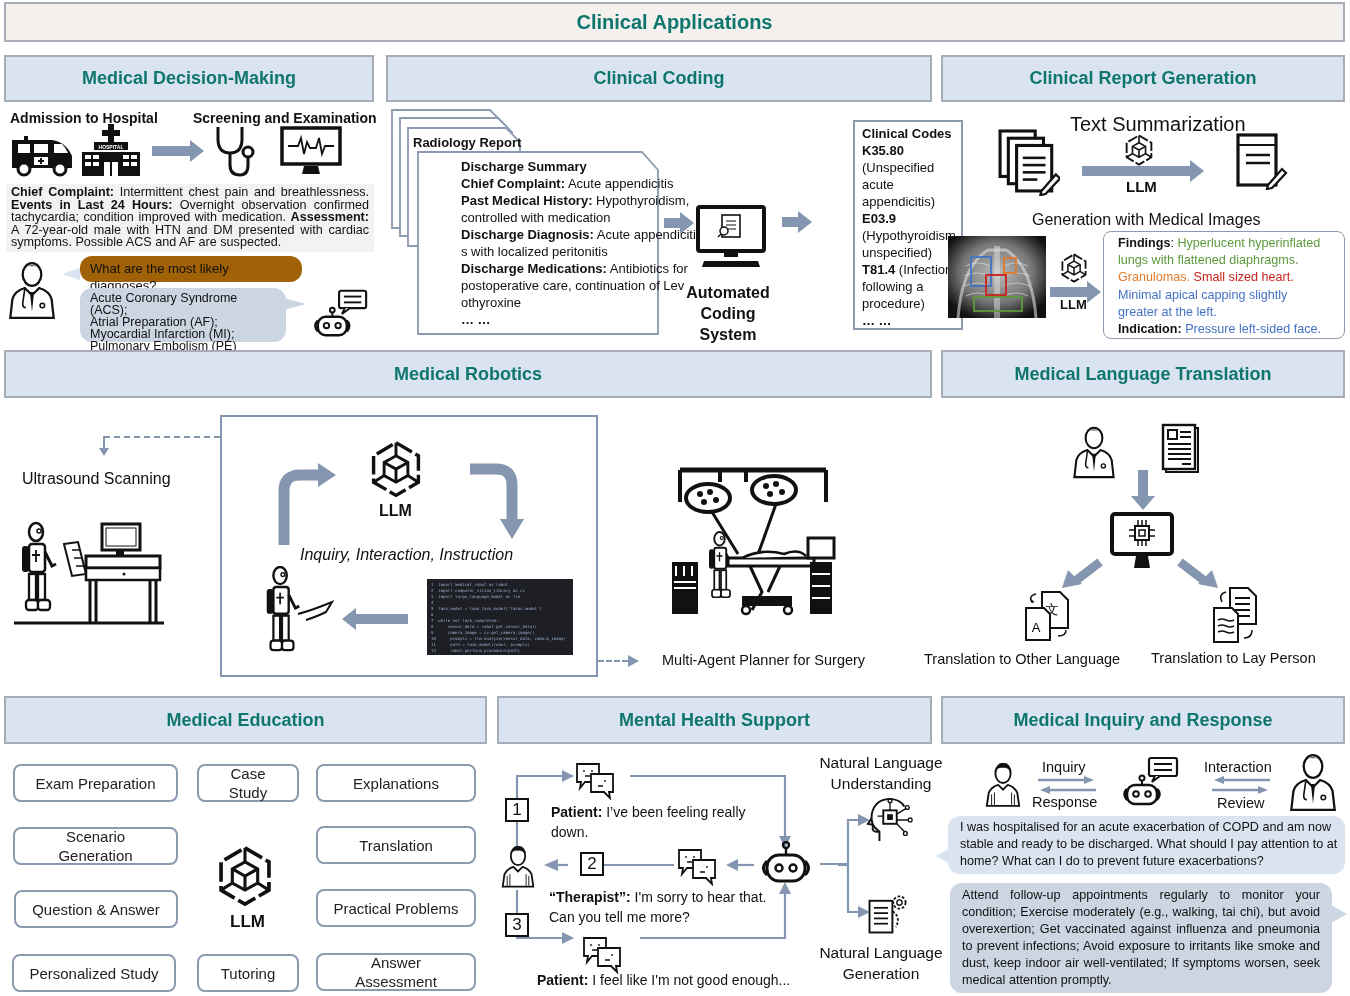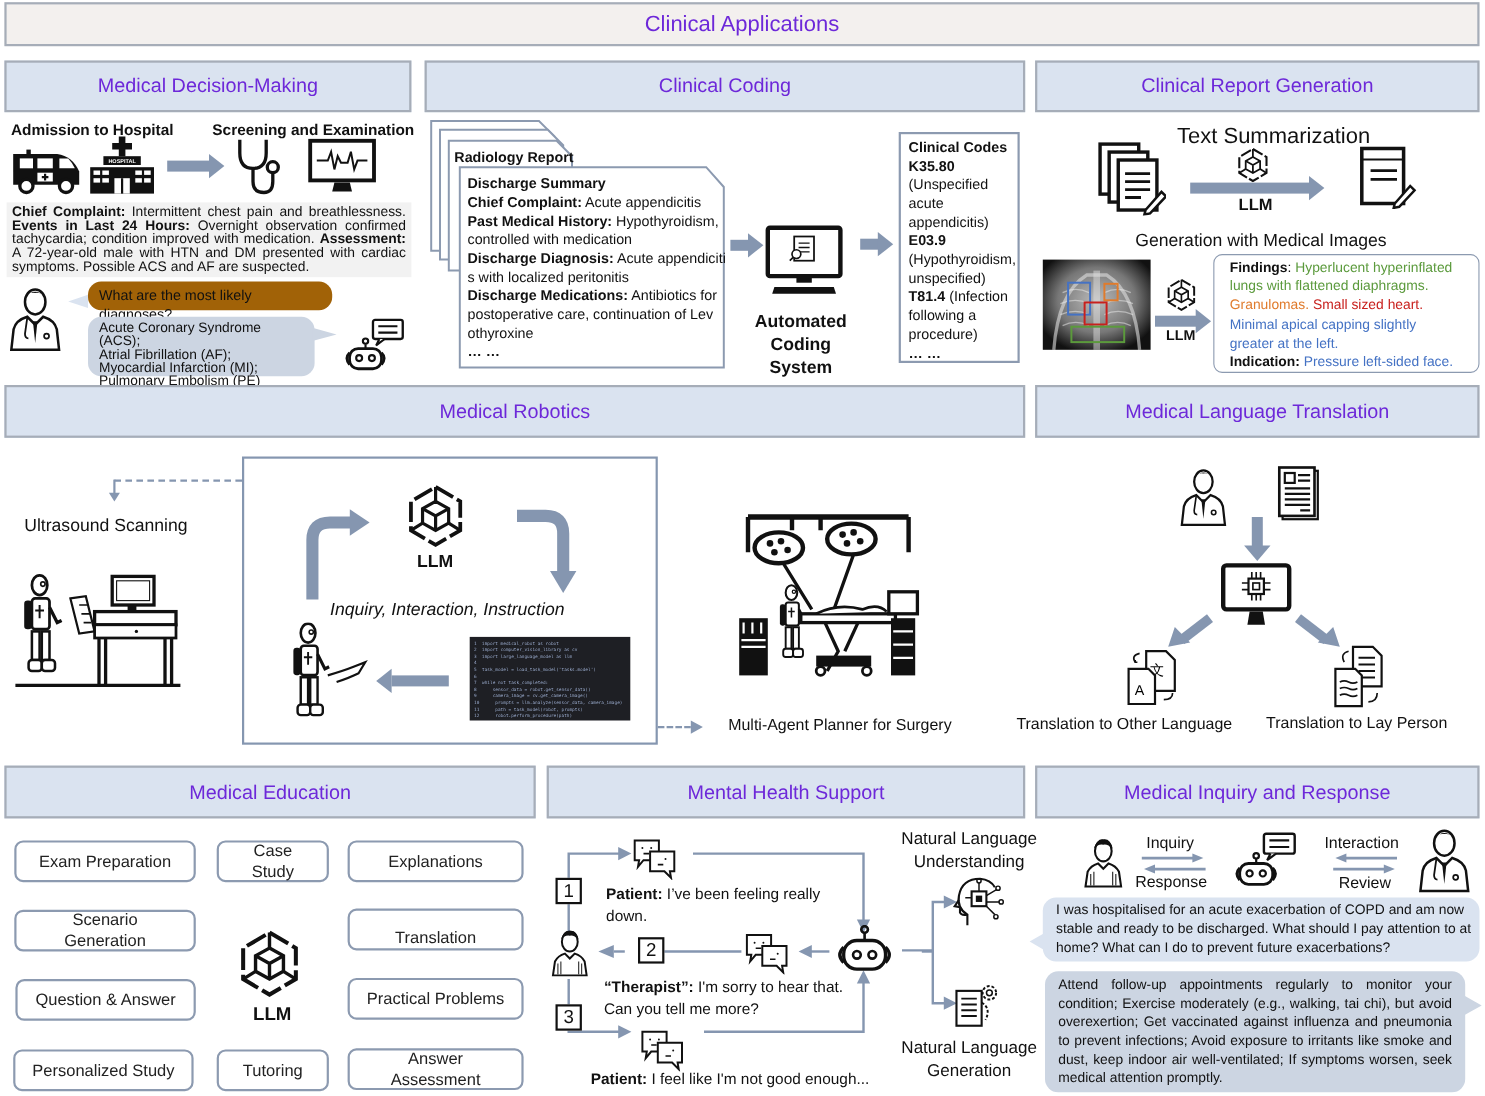--- a/index.html
+++ b/index.html
@@ -1,21 +1,21 @@
 <!DOCTYPE html>
 <html><head>
 <meta charset="utf-8">
 <style>
   * { box-sizing: border-box; margin: 0; padding: 0; }
   body { width: 1350px; height: 996px; background: #ffffff; font-family: "Liberation Sans", sans-serif; color: #111; position: relative; overflow: hidden; }
   .abs { position: absolute; }
-  .hdr { position: absolute; background: #dae3f0; border: 2px solid #a6adb8; display: flex; align-items: center; justify-content: center; font-weight: normal; font-size: 18px; color: #6d28d9; }
+  .hdr { position: absolute; background: #dae3f0; border: 2px solid #a6adb8; display: flex; align-items: center; justify-content: center; font-weight: bold; font-size: 18px; color: #0f766e; }
   .top-hdr { background: #f3f0ee; }
   .bold { font-weight: bold; }
-  .txt { font-size: 13px; line-height: 17px; }
+  .txt { font-size: 13px; line-height: 17px; margin-left: 36px; }
   .arrow-block { position: absolute; height: 10px; background: #8596b0; }
   .arrow-head { position: absolute; width: 0; height: 0; border-top: 11px solid transparent; border-bottom: 11px solid transparent; border-left: 14px solid #8596b0; }
   .pill { position: absolute; border: 2px solid #8c9ab0; border-radius: 8px; background: #fff; display: flex; align-items: center; justify-content: center; text-align: center; font-size: 15px; line-height: 19px; color: #222; }
   .bubble { position: absolute; border-radius: 12px; font-size: 13px; line-height: 17px; padding: 4px 10px; }
   .doc { position: absolute; background: #fff; border: 2px solid #8c9ab0; }
   .icon { position: absolute; }
   svg { overflow: visible; }
   .code-line { font-family: "DejaVu Sans Mono", monospace; font-size: 4px; line-height: 6px; color: #9ac; white-space: pre; }
 </style>
 </head>
@@ -190,21 +190,21 @@
   <span class="bold">Assessment:</span><span> A 72-year-old male with HTN and DM presented with cardiac symptoms. Possible ACS and AF are suspected.</span>
 </div>
 
 <svg class="icon" style="left:6px;top:258px;" width="52" height="62">
     <use href="#doctor-sym" width="52" height="62"></use>
   </svg>
 <div class="bubble" style="left:80px;top:256px;width:222px;height:26px;background:#a16207;"><span>What are the most likely diagnoses?</span></div>
 <div class="abs" style="left:62px;top:268px;width:0;height:0;border-top:6px solid transparent;border-bottom:6px solid transparent;border-right:18px solid #dae3f0;"></div>
 <div class="bubble" style="left:80px;top:288px;width:206px;height:54px;background:#ccd5e2;line-height:12px;font-size:12.5px;padding-top:4px;">
   <div>Acute Coronary Syndrome (ACS);</div>
-  <div>Atrial Fibrillation (AF);</div>
+  <div>Atrial Preparation (AF);</div>
   <div>Myocardial Infarction (MI);</div>
   <div>Pulmonary Embolism (PE)</div>
 </div>
 <div class="abs" style="left:284px;top:298px;width:0;height:0;border-top:6px solid transparent;border-bottom:6px solid transparent;border-left:22px solid #ccd5e2;"></div>
 <svg class="icon" style="left:312px;top:288px;" width="58" height="50">
     <use href="#chatbot-sym" width="58" height="50"></use>
   </svg>
 
 <div class="hdr" style="left:386px;top:55px;width:546px;height:47px;">
     <span>Clinical Coding</span>
@@ -456,21 +456,21 @@
   </div>
 <div class="pill" style="left:197px;top:764px;width:102px;height:38px;padding:0 20px;">
     <span>Case Study</span>
   </div>
 <div class="pill" style="left:316px;top:764px;width:160px;height:38px;">
     <span>Explanations</span>
   </div>
 <div class="pill" style="left:13px;top:827px;width:165px;height:38px;padding:0 40px;">
     <span>Scenario Generation</span>
   </div>
-<div class="pill" style="left:316px;top:826px;width:160px;height:38px;align-items:flex-end;">
+<div class="pill" style="left:316px;top:826px;width:160px;height:38px;">
     <span>Translation</span>
   </div>
 <div class="pill" style="left:14px;top:890px;width:164px;height:38px;">
     <span>Question &amp; Answer</span>
   </div>
 <div class="pill" style="left:316px;top:889px;width:160px;height:38px;">
     <span>Practical Problems</span>
   </div>
 <div class="pill" style="left:12px;top:954px;width:164px;height:38px;">
     <span>Personalized Study</span>

